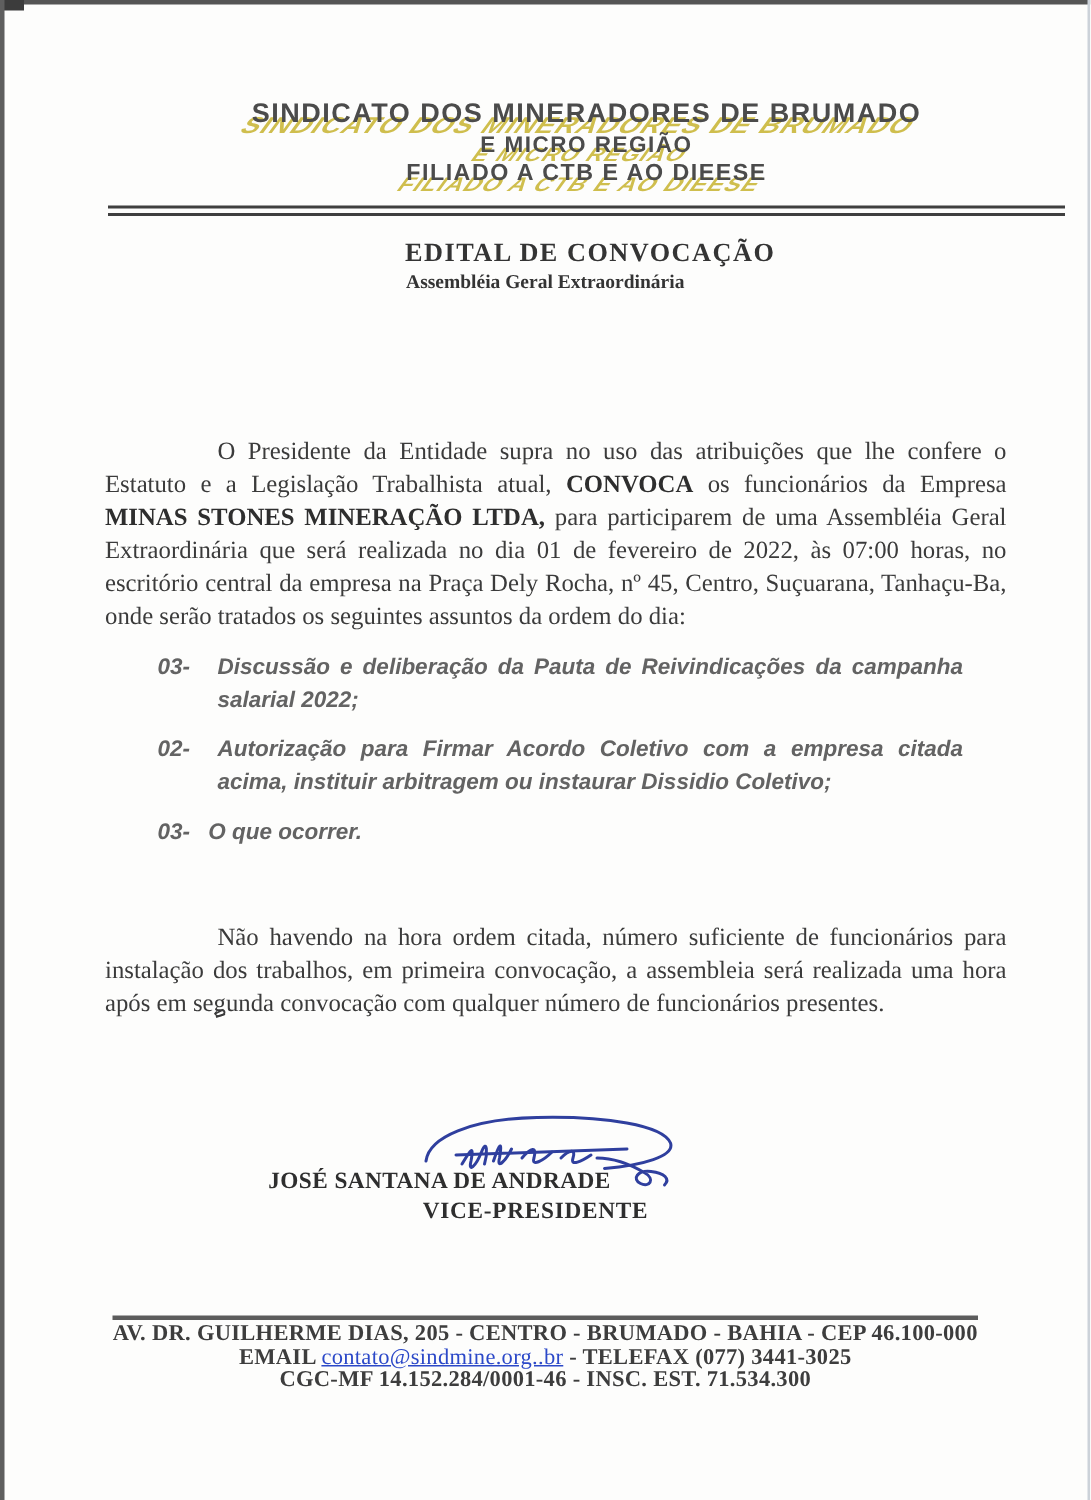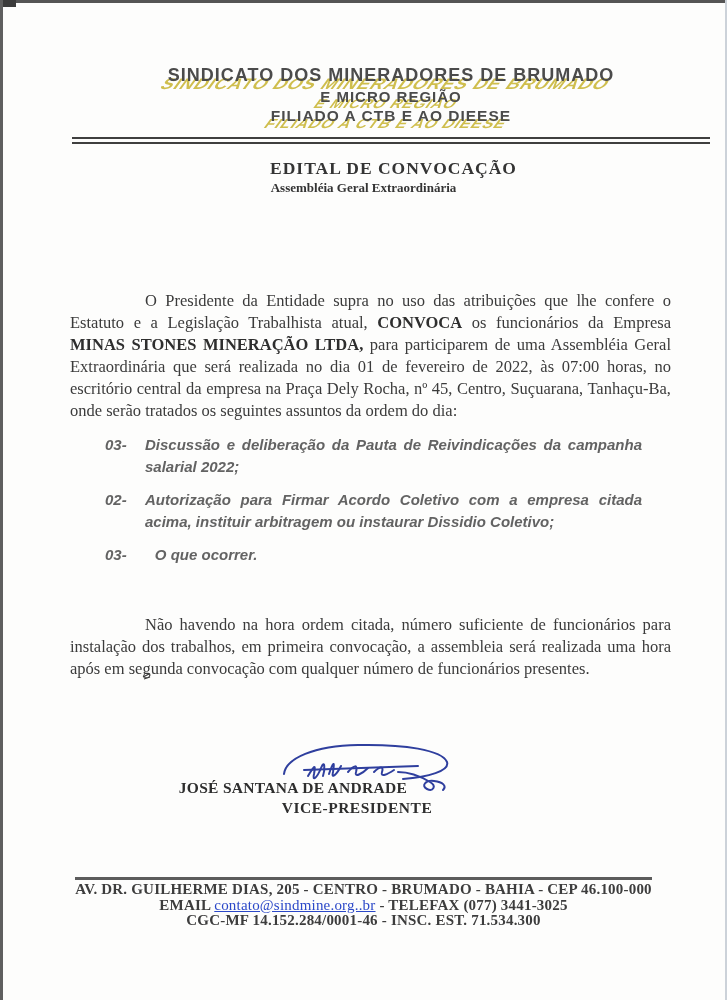--- a/index.html
+++ b/index.html
@@ -63,21 +63,21 @@
   .agenda {
     position:absolute; top:434px; left:105px; width:537px;
     font-family:"Liberation Sans", sans-serif; font-style:italic; font-weight:bold;
     font-size:15px; line-height:21.5px; color:#636363;
   }
   .agenda-item { display:flex; margin-bottom:12px; }
   .agenda-num  { flex:0 0 40px; }
   .agenda-text { flex:1 1 auto; text-align:justify; }
   .agenda-item.inline { display:block; margin-top:4px; }
   .agenda-item.inline .agenda-num { display:inline; margin-right:8px; }
-  .agenda-item.inline .agenda-text { display:inline;margin-left:16px; }
+  .agenda-item.inline .agenda-text { display:inline; }
 
   .ink-speck { position:absolute; left:142px; top:666px; }
 
   .date-line { position:absolute; top:676px; left:145px; font-size:16.5px; color:#3b3b3b; }
 
   .sig-block { position:absolute; top:740px; left:0; width:727px; }
   .sig-svg   { position:absolute; left:270px; top:0; }
   .sig-name  {
     position:absolute; top:39px; left:0; width:586px; text-align:center;
     font-weight:bold; font-size:15.5px; letter-spacing:0.3px; color:#2e2e2e;

